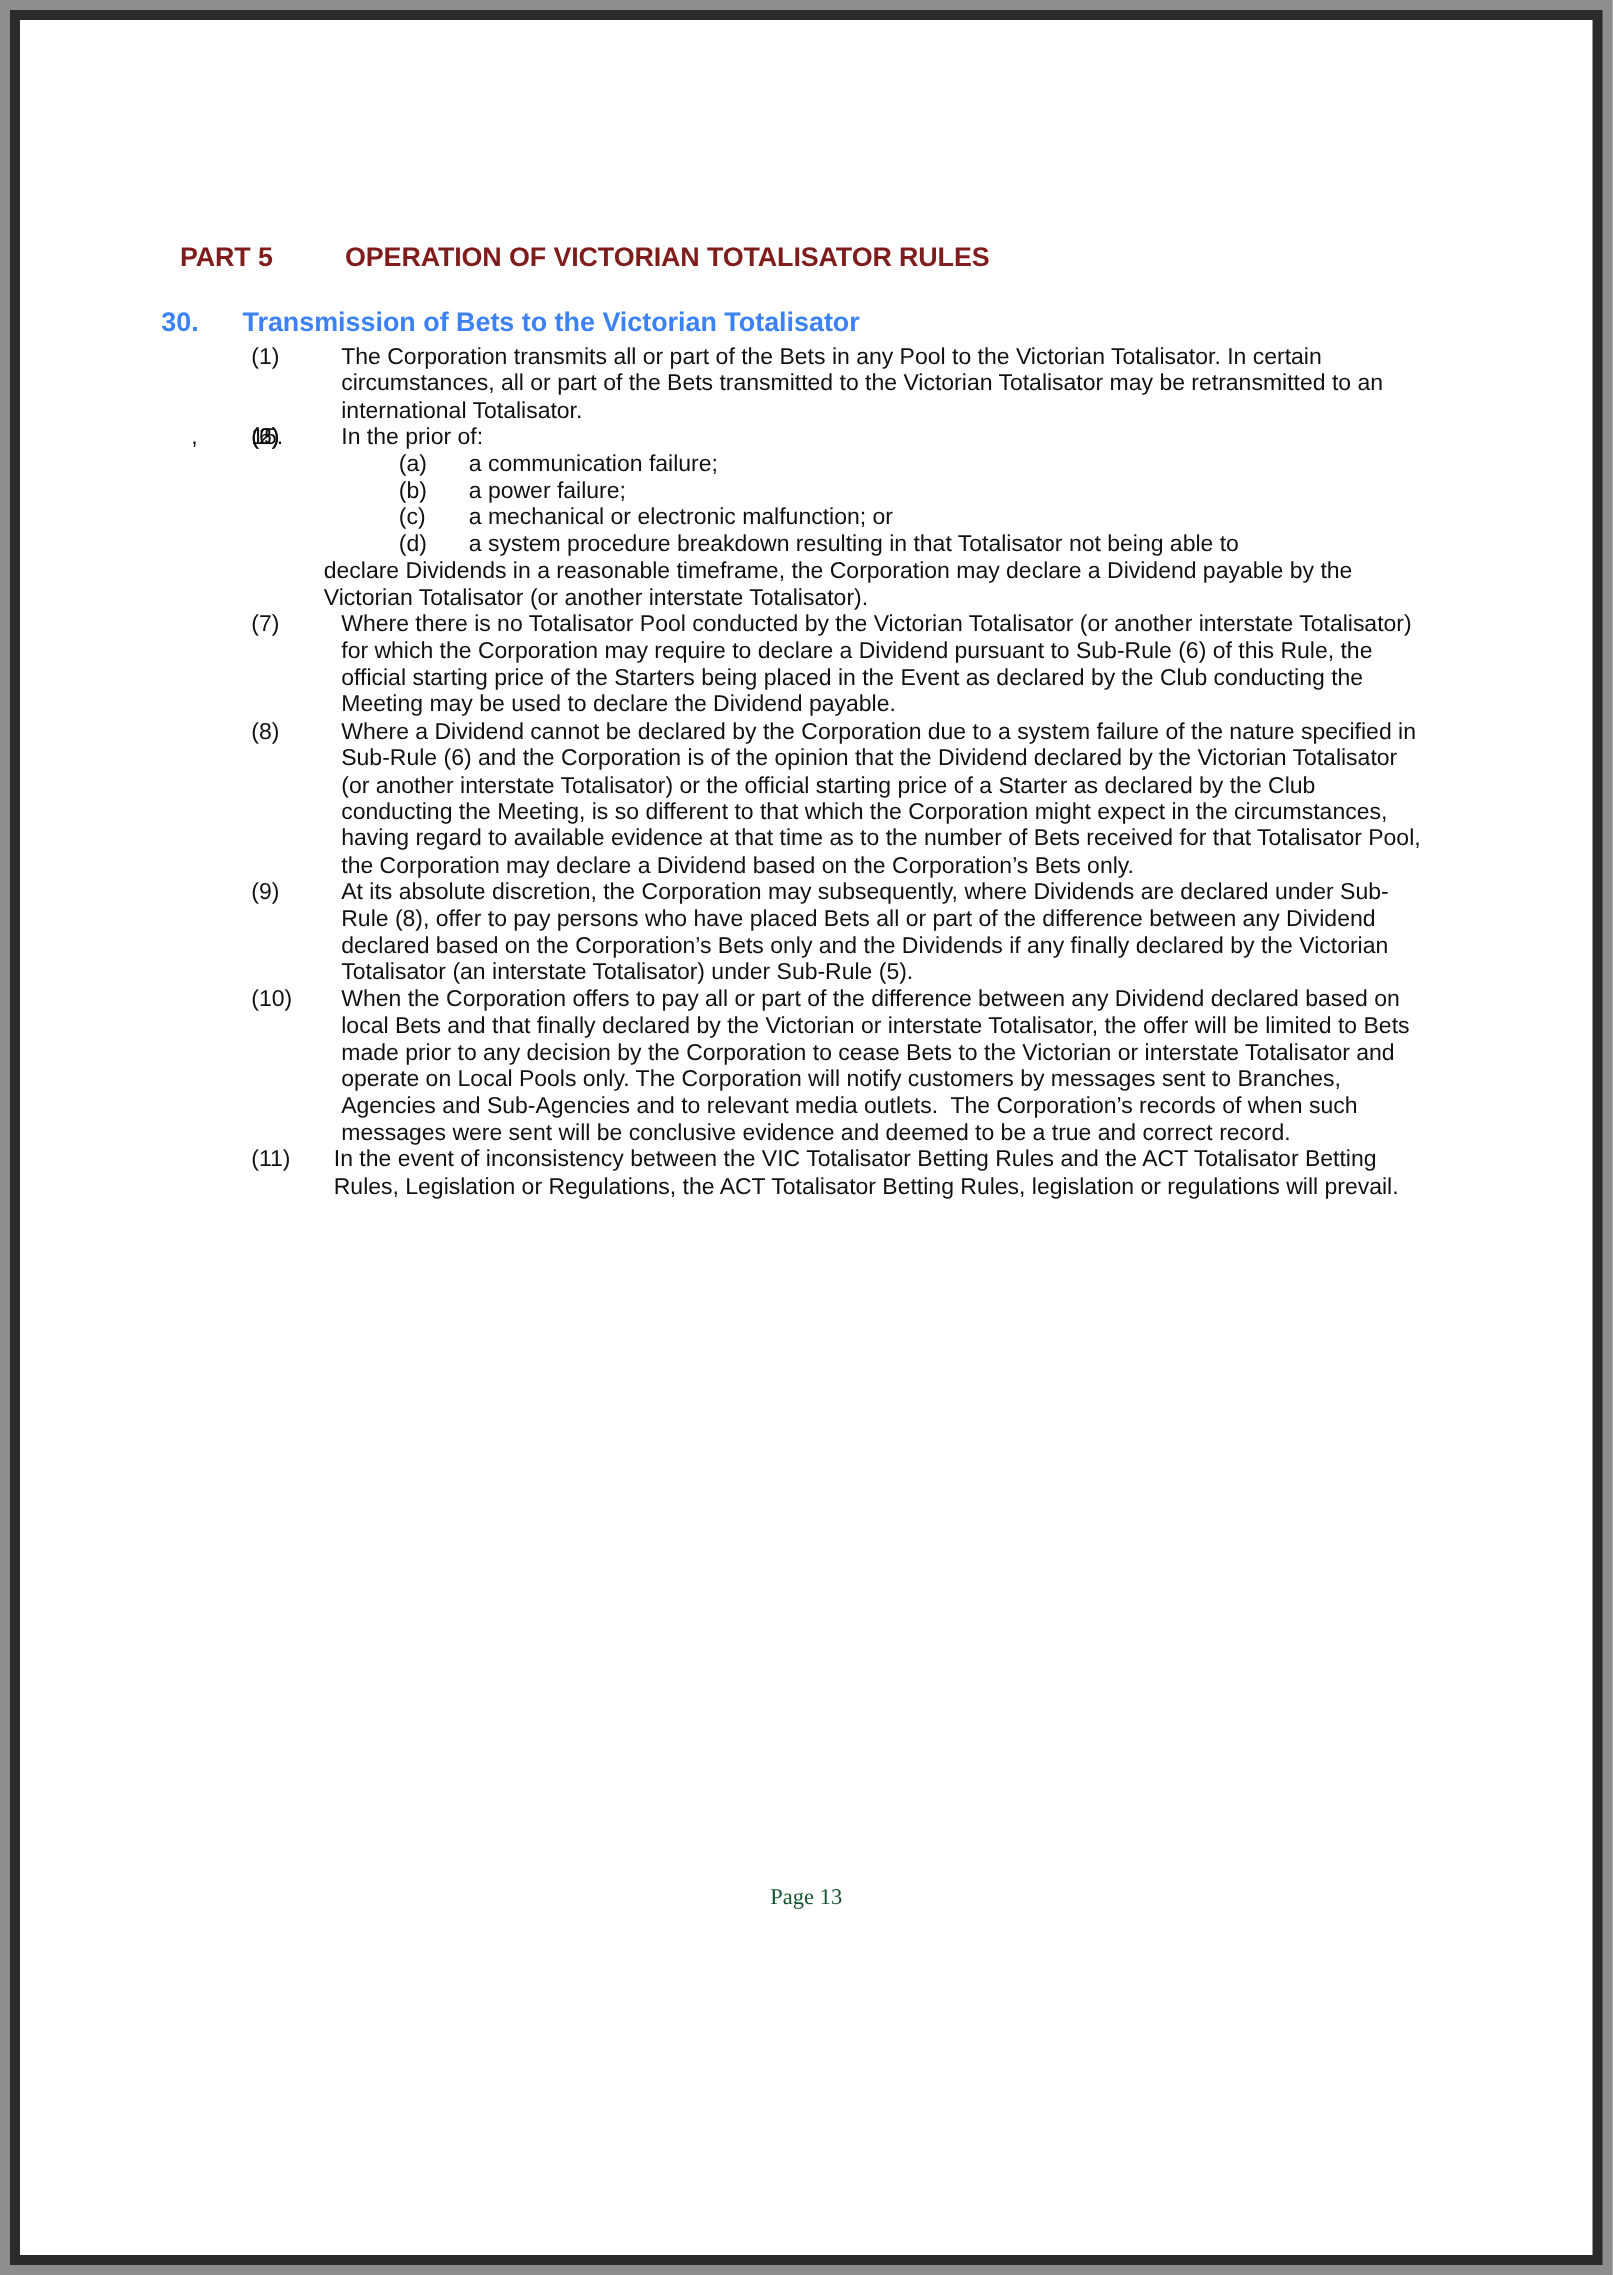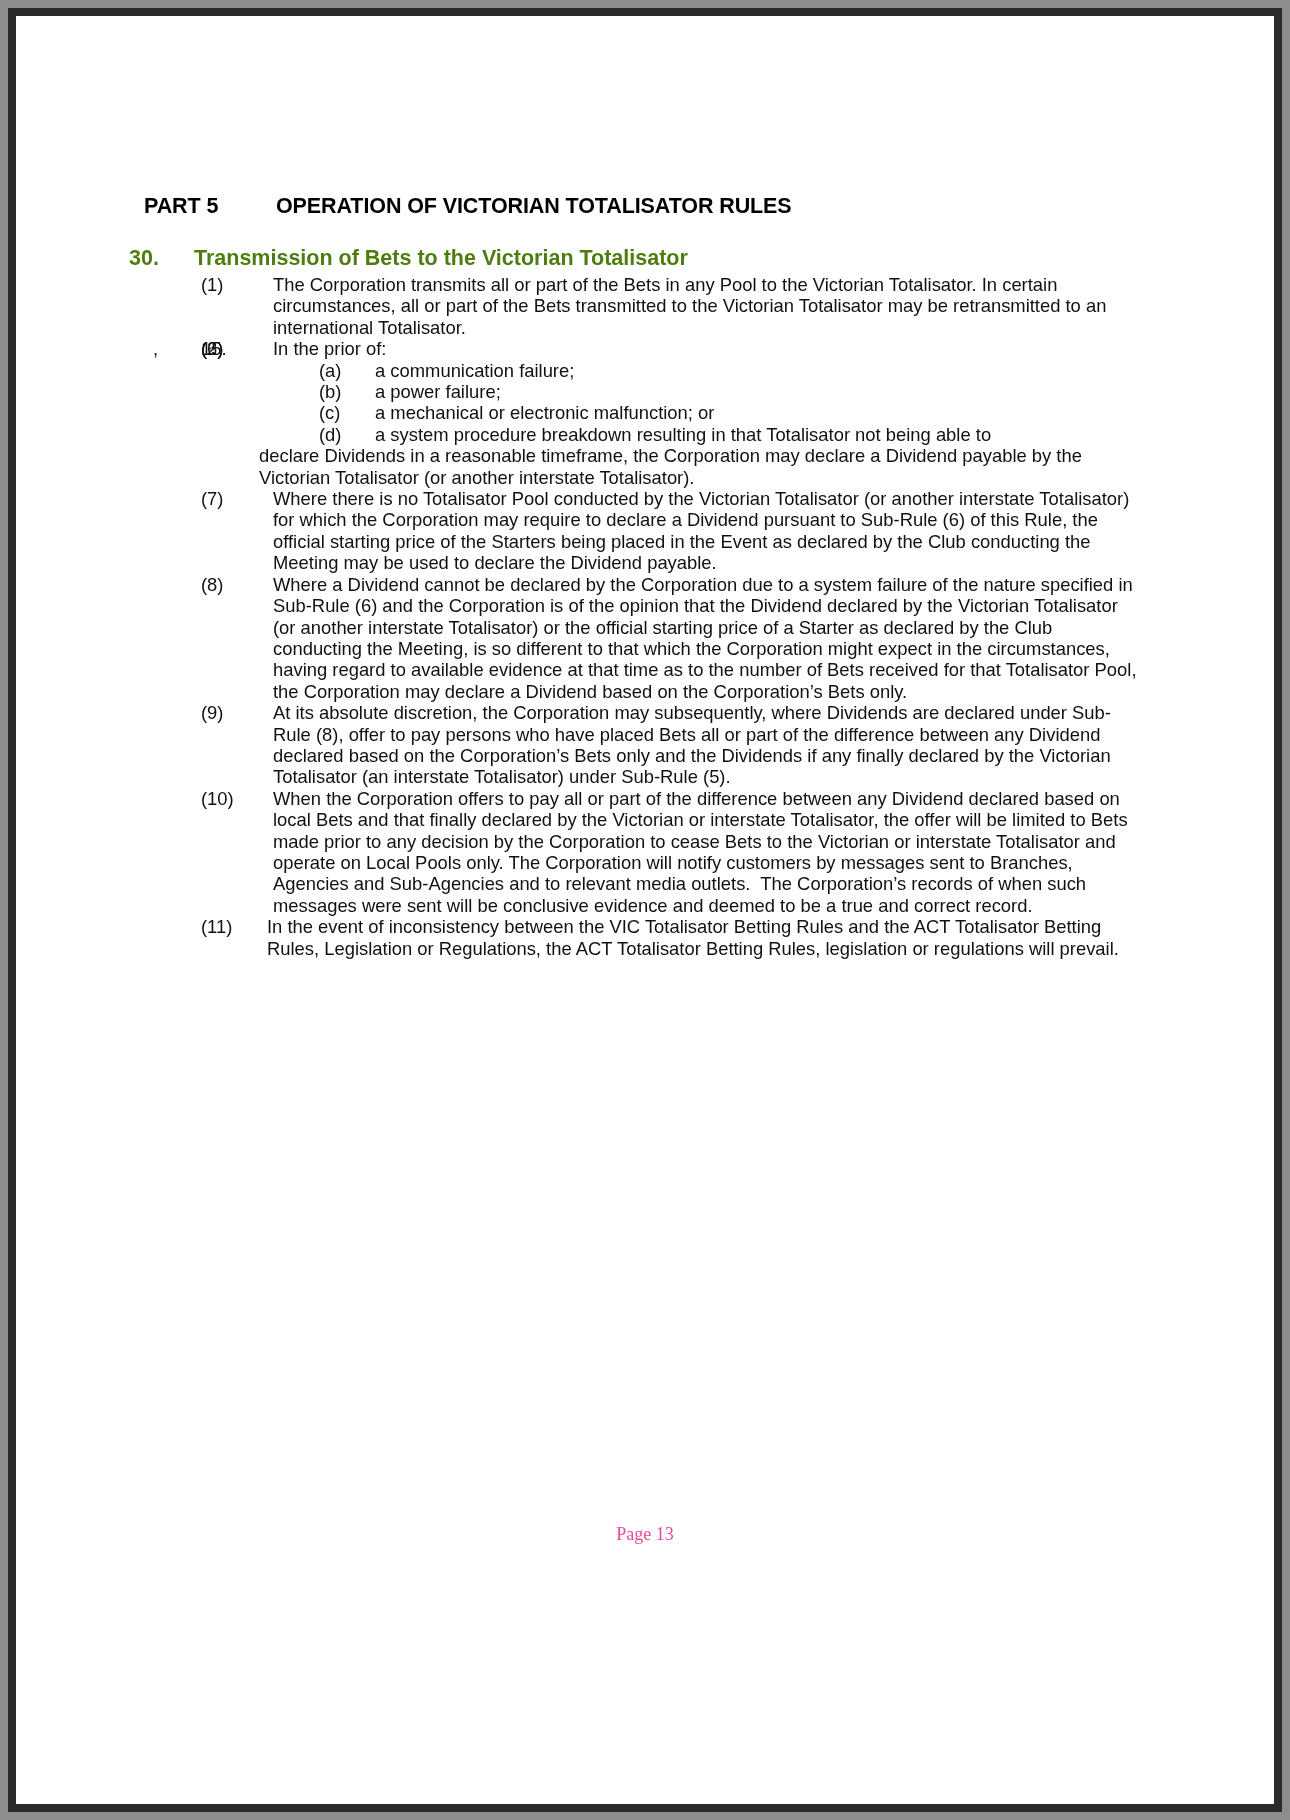--- a/index.html
+++ b/index.html
@@ -43,36 +43,36 @@
   }
 
   
   .part-heading {
     position: absolute;
     left: 128px;
     top: 178px;
     font-size: 21.5px;
     font-weight: bold;
     letter-spacing: -0.1px;
-    color: #000000;
+    color: #7f1d1d;
     white-space: nowrap;
   }
   .part-heading .part-label {
     display: inline-block;
     width: 132px;
   }
 
   
   .rule-heading {
     position: absolute;
     left: 113px;
     top: 230px;
     font-size: 21.5px;
     font-weight: bold;
-    color: #4d7c0f;
+    color: #3b82f6;
     white-space: nowrap;
   }
   .rule-heading .rule-num {
     display: inline-block;
     width: 65px;
   }
 
   
   .rule-body {
     position: absolute;
@@ -145,22 +145,21 @@
 
   
   .page-footer {
     position: absolute;
     left: 0;
     top: 1491px;
     width: 1258px;
     text-align: center;
     font-family: "Liberation Serif", serif;
     font-size: 18px;
-    color: #ec4899;
-    margin-top: 17px;
+    color: #14532d;
   }
 </style>
 </head>
 <body>
 
 <div class="page-frame">
   <div class="page-sheet">
     <div class="content">
 
       <div class="part-heading">

